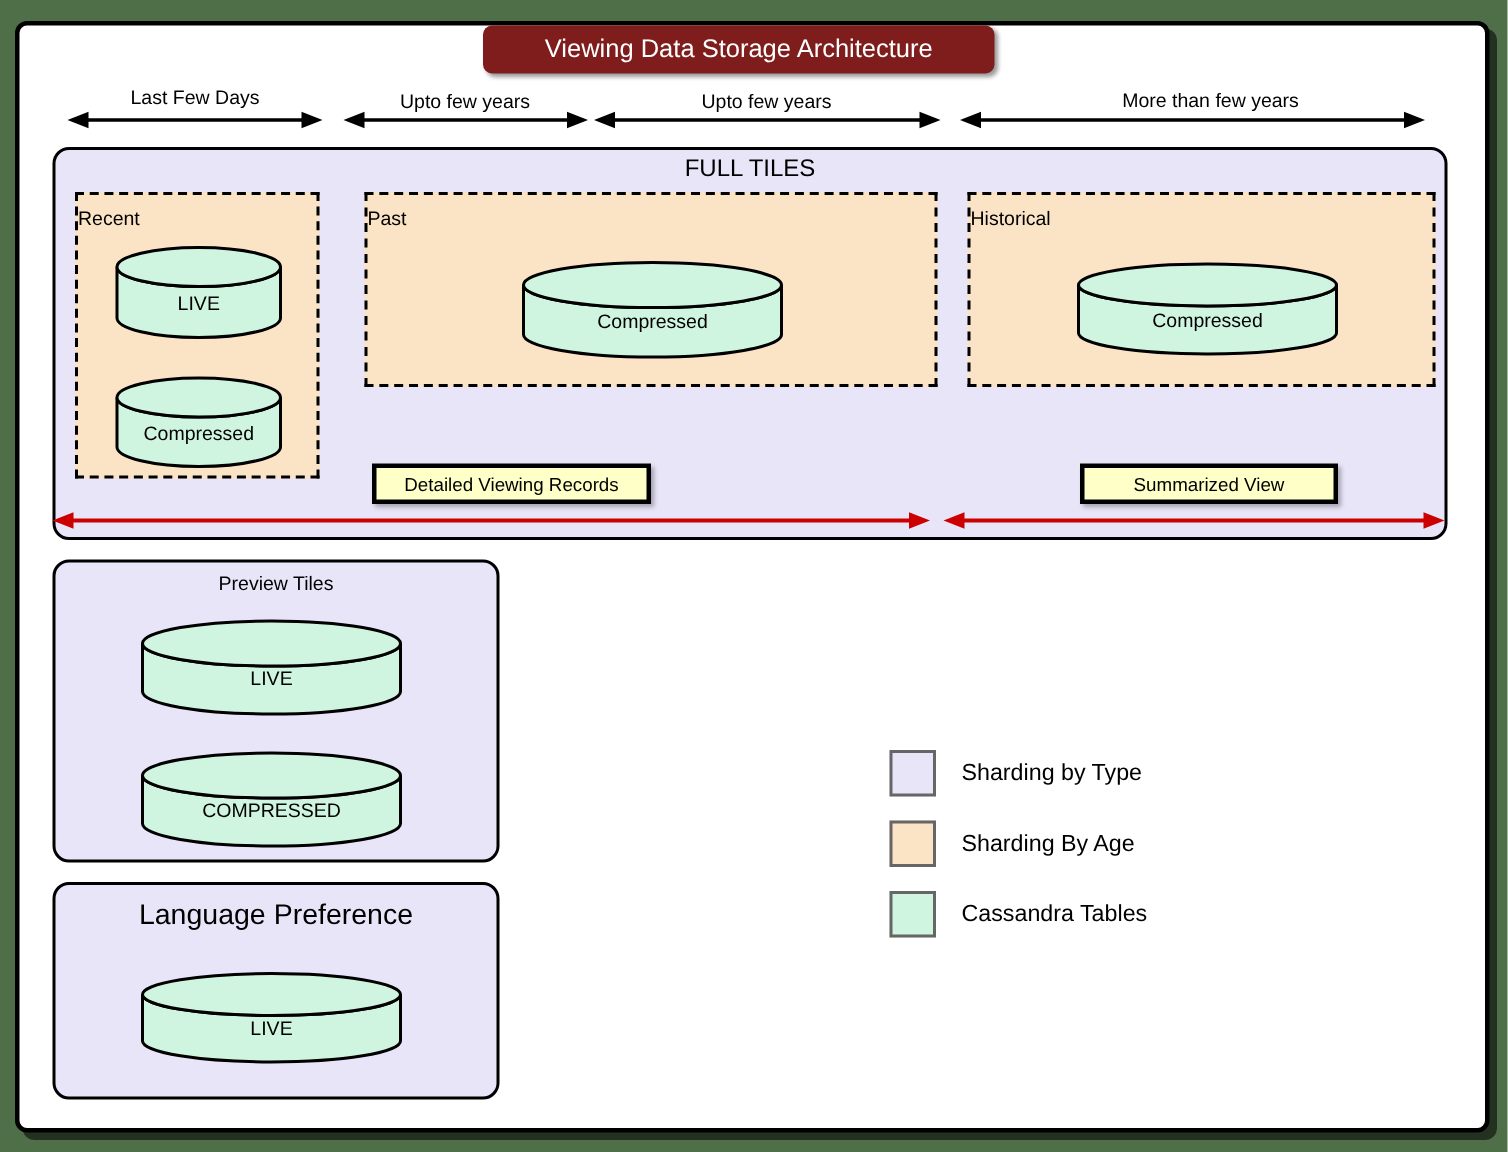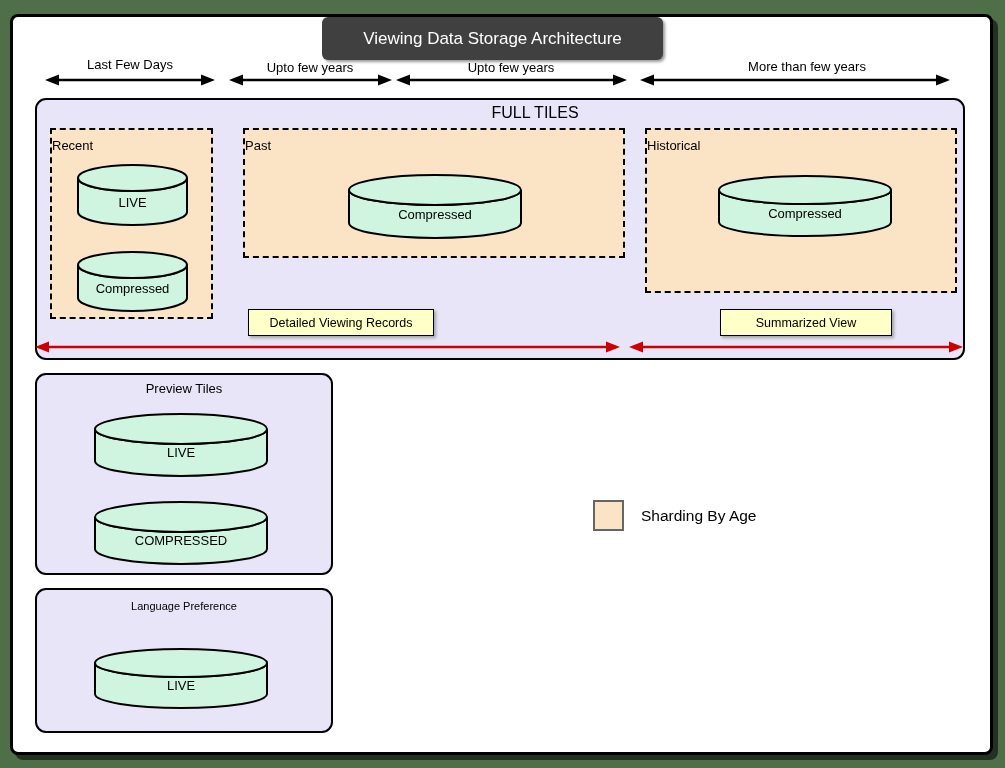--- a/index.html
+++ b/index.html
@@ -14,22 +14,22 @@
   .frame {
     position:absolute; left:10px; top:14px; width:983px; height:741px;
     background:#fff; border:3px solid #000; border-radius:8px;
     box-shadow:5px 5px 0 rgba(0,0,0,0.55);
     z-index:0;
   }
   .abs { position:absolute; }
   #arrow-layer { position:absolute; left:0; top:0; z-index:6; pointer-events:none; }
 
   .title-badge {
-    left:322px; top:17px; width:341px; height:43px;
-    background:#404040; border-radius:6px;
+    left:322px; top:17px; width:341px; height:32px;
+    background:#7f1d1d; border-radius:6px;
     box-shadow:2px 2px 3px rgba(0,0,0,0.4);
     display:flex; align-items:center; justify-content:center;
     color:#fff; font-size:17px; z-index:3;
   }
   .tl-label {
     transform:translateX(-50%);
     font-size:13px; white-space:nowrap; z-index:3;
   }
   .container-box {
     background:#E9E5F9; border:2px solid #000; border-radius:11px; z-index:1;
@@ -38,21 +38,21 @@
   .dashed-box {
     background:#FBE3C6; border:2px dashed #000; z-index:2;
   }
   .group-label {
     position:absolute; left:0; right:0; top:8px;
     font-size:13px;
   }
   .cylinder { z-index:3; }
   .cylinder svg text { font-family:"Liberation Sans", sans-serif; fill:#000; }
   .note-label {
-    background:#FFFFC8; border:1px solid #000000;
+    background:#FFFFC8; border:3px solid #000000;
     box-shadow:2px 2px 3px rgba(0,0,0,0.3);
     display:flex; align-items:center; justify-content:center;
     font-size:12.5px; z-index:4; white-space:nowrap;
   }
   .legend { left:593px; top:500px; z-index:3; }
   .legend-row { display:flex; align-items:center; margin-bottom:16px; }
   .legend-swatch {
     width:31px; height:31px; border:2px solid #666; flex:0 0 auto;
   }
   .legend-label { margin-left:17px; font-size:15.5px; white-space:nowrap; }
@@ -63,21 +63,21 @@
 <div class="frame"></div>
 
 <div class="abs title-badge">Viewing Data Storage Architecture</div>
 
 <div class="abs tl-label" style="left:130px; top:57px;">Last Few Days</div>
 <div class="abs tl-label" style="left:310px; top:60px;">Upto few years</div>
 <div class="abs tl-label" style="left:511px; top:60px;">Upto few years</div>
 <div class="abs tl-label" style="left:807px; top:59px;">More than few years</div>
 
 <div class="abs container-box" style="left:35px; top:98px; width:930px; height:262px;"></div>
-<div class="abs box-title" style="left:35px; top:104px; width:930px; font-size:16px;margin-left:35px;">FULL TILES</div>
+<div class="abs box-title" style="left:35px; top:104px; width:930px; font-size:16px;">FULL TILES</div>
 
 <div class="abs dashed-box" style="left:50px; top:128px; width:163px; height:191px;">
   <div class="group-label">Recent</div>
 </div>
 <div class="abs cylinder" style="left: 76px; top: 163px; width: 113px; height: 64px;"><svg width="113" height="64" viewBox="0 0 113 64">
       <path d="M 2 15 L 2 49 A 54.5 13 0 0 0 111 49 L 111 15 A 54.5 13 0 0 1 2 15 Z" fill="#CFF4DF" stroke="#000" stroke-width="2"></path>
       <ellipse cx="56.5" cy="15" rx="54.5" ry="13" fill="#CFF4DF" stroke="#000" stroke-width="2"></ellipse>
       <text x="56.5" y="43.68" text-anchor="middle" font-size="13">LIVE</text>
     </svg></div>
 <div class="abs cylinder" style="left: 76px; top: 250px; width: 113px; height: 63px;"><svg width="113" height="63" viewBox="0 0 113 63">
@@ -88,21 +88,21 @@
 
 <div class="abs dashed-box" style="left:243px; top:128px; width:382px; height:130px;padding-left:47px;">
   <div class="group-label">Past</div>
 </div>
 <div class="abs cylinder" style="left: 347px; top: 173px; width: 176px; height: 67px;"><svg width="176" height="67" viewBox="0 0 176 67">
       <path d="M 2 17 L 2 50 A 86 15 0 0 0 174 50 L 174 17 A 86 15 0 0 1 2 17 Z" fill="#CFF4DF" stroke="#000" stroke-width="2"></path>
       <ellipse cx="88" cy="17" rx="86" ry="15" fill="#CFF4DF" stroke="#000" stroke-width="2"></ellipse>
       <text x="88" y="45.54" text-anchor="middle" font-size="13">Compressed</text>
     </svg></div>
 
-<div class="abs dashed-box" style="left:645px; top:128px; width:312px; height:165px;">
+<div class="abs dashed-box" style="left:645px; top:128px; width:312px; height:130px;">
   <div class="group-label">Historical</div>
 </div>
 <div class="abs cylinder" style="left: 717px; top: 174px; width: 176px; height: 64px;"><svg width="176" height="64" viewBox="0 0 176 64">
       <path d="M 2 16 L 2 48 A 86 14 0 0 0 174 48 L 174 16 A 86 14 0 0 1 2 16 Z" fill="#CFF4DF" stroke="#000" stroke-width="2"></path>
       <ellipse cx="88" cy="16" rx="86" ry="14" fill="#CFF4DF" stroke="#000" stroke-width="2"></ellipse>
       <text x="88" y="43.68" text-anchor="middle" font-size="13">Compressed</text>
     </svg></div>
 
 <div class="abs note-label" style="left:248px; top:309px; width:186px; height:27px;">Detailed Viewing Records</div>
 <div class="abs note-label" style="left:720px; top:309px; width:172px; height:27px;">Summarized View</div>
@@ -114,31 +114,39 @@
       <ellipse cx="88" cy="17" rx="86" ry="15" fill="#CFF4DF" stroke="#000" stroke-width="2"></ellipse>
       <text x="88" y="44.92" text-anchor="middle" font-size="13">LIVE</text>
     </svg></div>
 <div class="abs cylinder" style="left: 93px; top: 500px; width: 176px; height: 66px;"><svg width="176" height="66" viewBox="0 0 176 66">
       <path d="M 2 17 L 2 49 A 86 15 0 0 0 174 49 L 174 17 A 86 15 0 0 1 2 17 Z" fill="#CFF4DF" stroke="#000" stroke-width="2"></path>
       <ellipse cx="88" cy="17" rx="86" ry="15" fill="#CFF4DF" stroke="#000" stroke-width="2"></ellipse>
       <text x="88" y="44.92" text-anchor="middle" font-size="13">COMPRESSED</text>
     </svg></div>
 
 <div class="abs container-box" style="left:35px; top:588px; width:298px; height:145px;"></div>
-<div class="abs box-title" style="left:35px; top:600px; width:298px; font-size:11px;">Language Preference</div>
+<div class="abs box-title" style="left:35px; top:600px; width:298px; font-size:19px;">Language Preference</div>
 <div class="abs cylinder" style="left: 93px; top: 647px; width: 176px; height: 63px;"><svg width="176" height="63" viewBox="0 0 176 63">
       <path d="M 2 16 L 2 47 A 86 14 0 0 0 174 47 L 174 16 A 86 14 0 0 1 2 16 Z" fill="#CFF4DF" stroke="#000" stroke-width="2"></path>
       <ellipse cx="88" cy="16" rx="86" ry="14" fill="#CFF4DF" stroke="#000" stroke-width="2"></ellipse>
       <text x="88" y="43.06" text-anchor="middle" font-size="13">LIVE</text>
     </svg></div>
 
 <div class="abs legend">
   <div class="legend-row">
+    <div class="legend-swatch" style="background: rgb(233, 229, 249);"></div>
+    <div class="legend-label">Sharding by Type</div>
+  </div>
+  <div class="legend-row">
     <div class="legend-swatch" style="background: rgb(251, 227, 198);"></div>
     <div class="legend-label">Sharding By Age</div>
+  </div>
+  <div class="legend-row">
+    <div class="legend-swatch" style="background: rgb(207, 244, 223);"></div>
+    <div class="legend-label">Cassandra Tables</div>
   </div>
 </div>
 
 <svg id="arrow-layer" width="1005" height="768">
     <line x1="56" y1="80" x2="204" y2="80" stroke="#000000" stroke-width="2.4"></line>
     <polygon points="45,80 59,74.5 59,85.5" fill="#000000"></polygon>
     <polygon points="215,80 201,74.5 201,85.5" fill="#000000"></polygon>
     <line x1="240" y1="80" x2="381" y2="80" stroke="#000000" stroke-width="2.4"></line>
     <polygon points="229,80 243,74.5 243,85.5" fill="#000000"></polygon>
     <polygon points="392,80 378,74.5 378,85.5" fill="#000000"></polygon>

